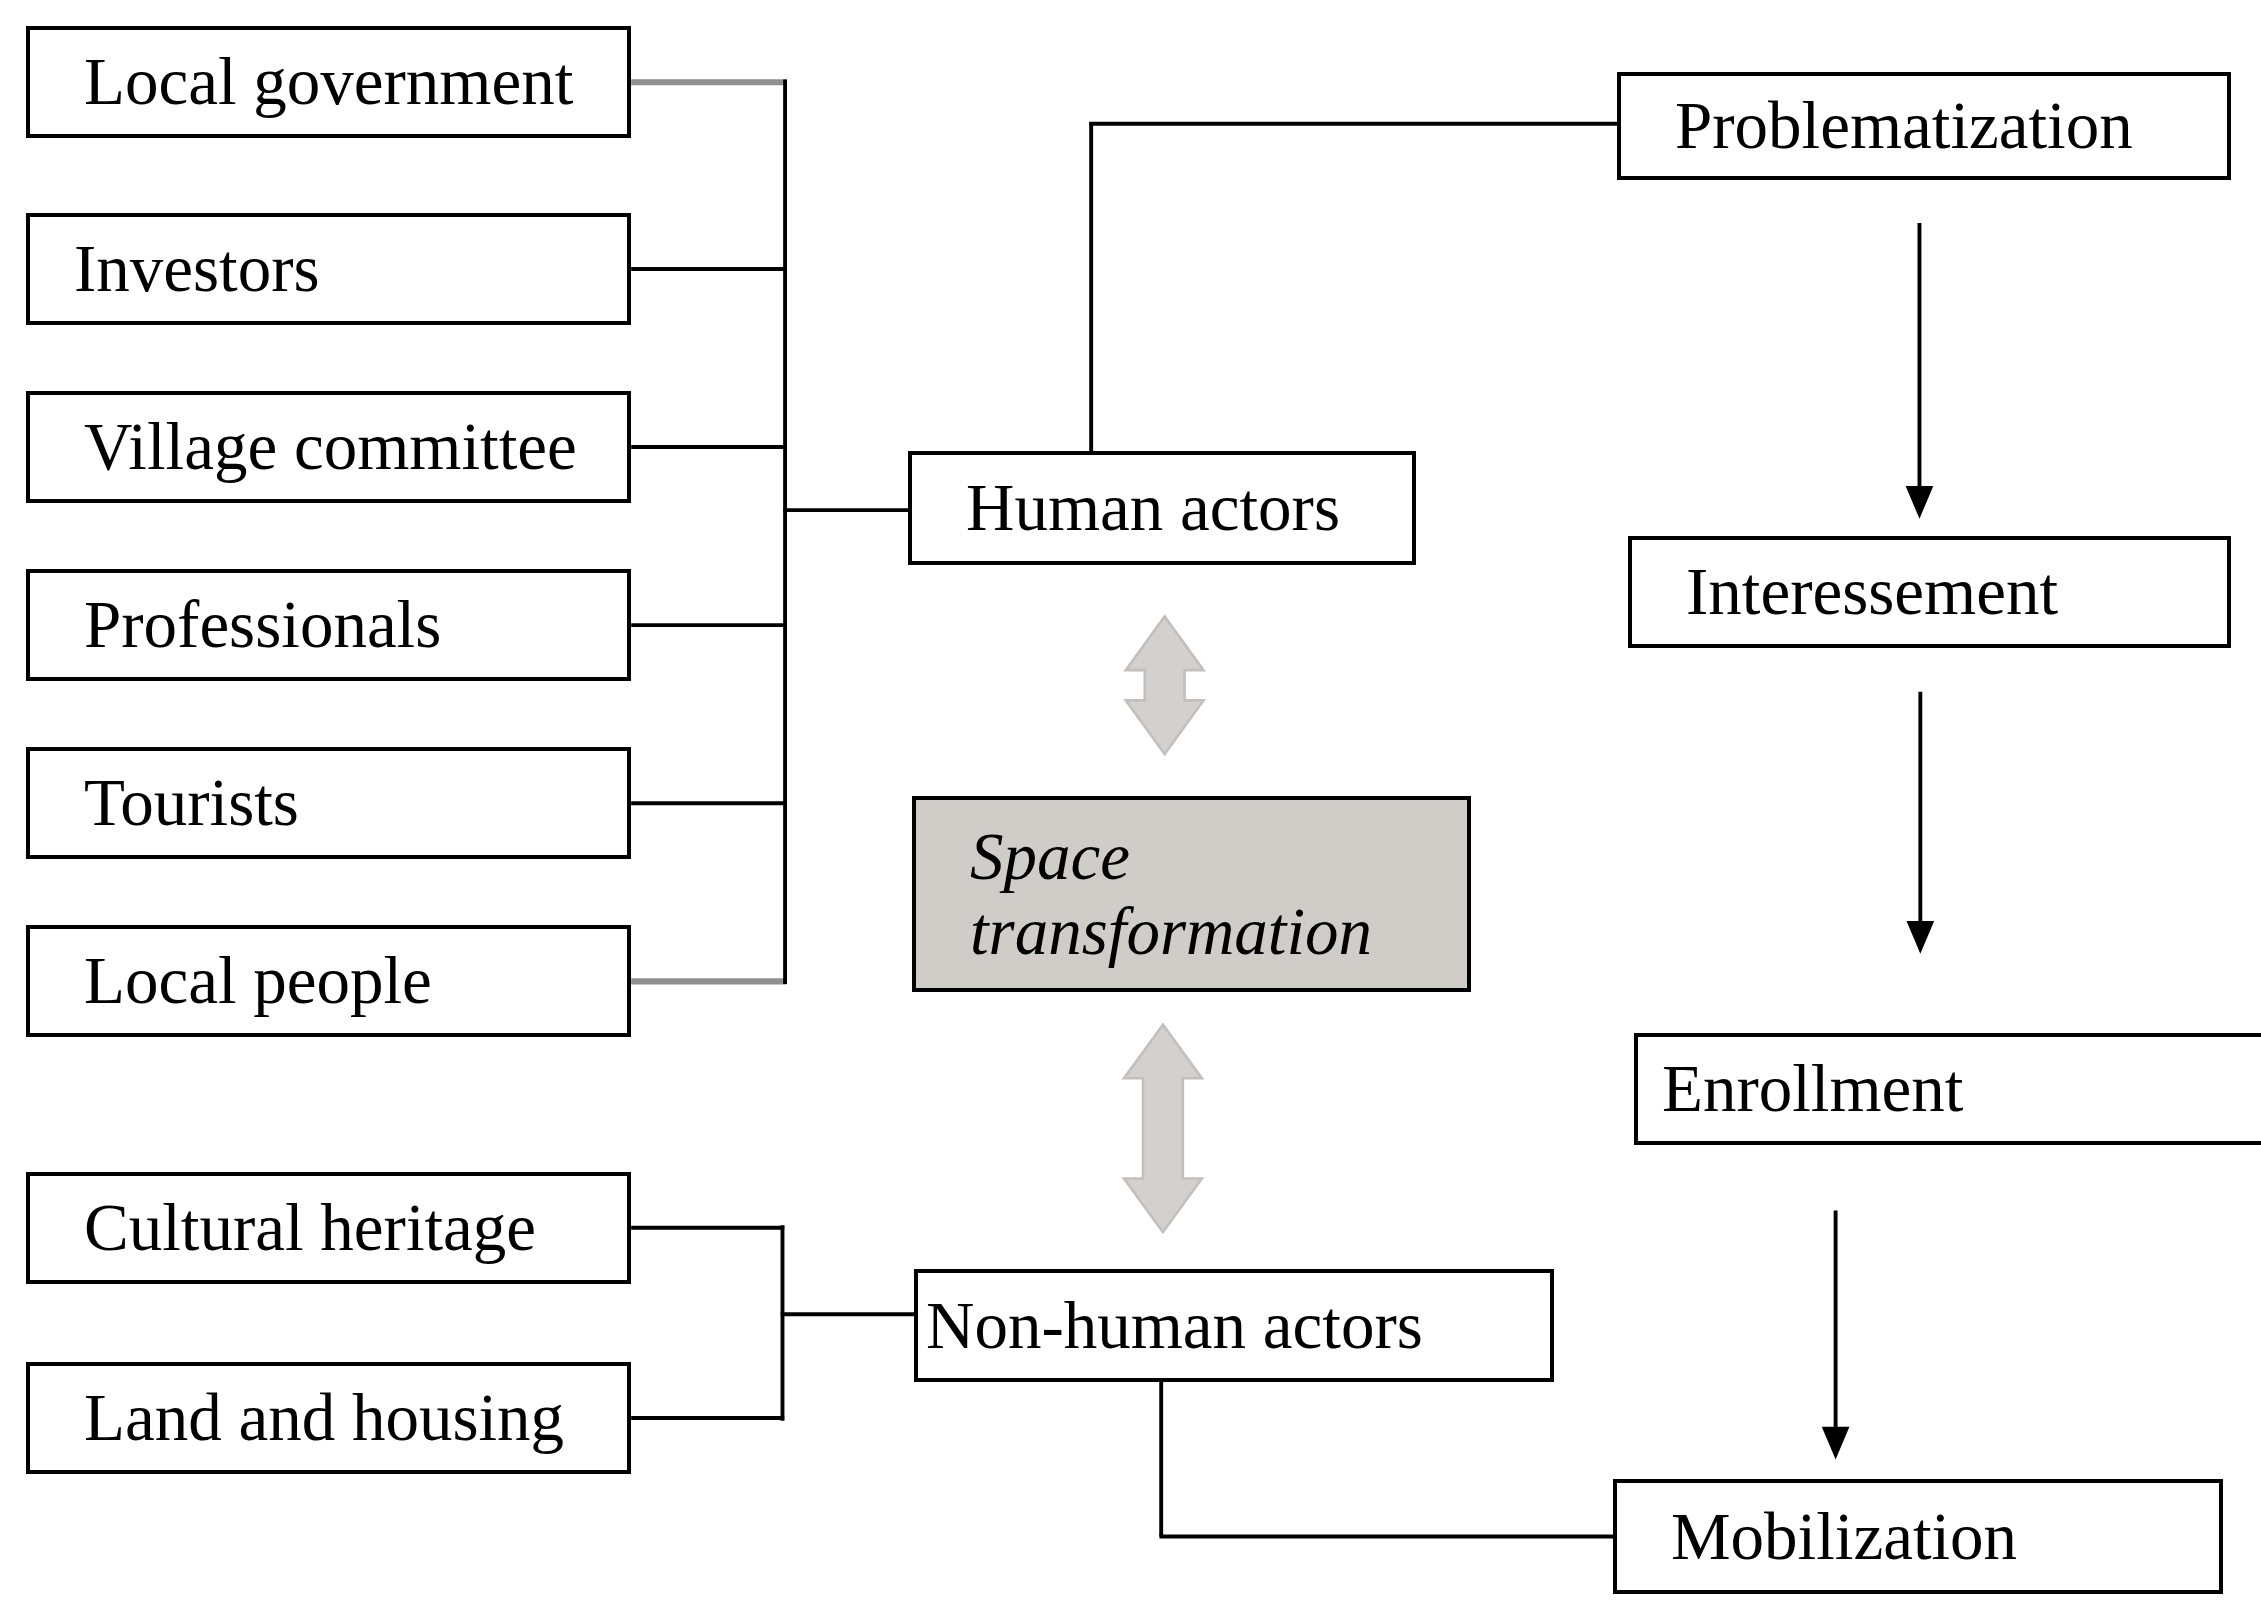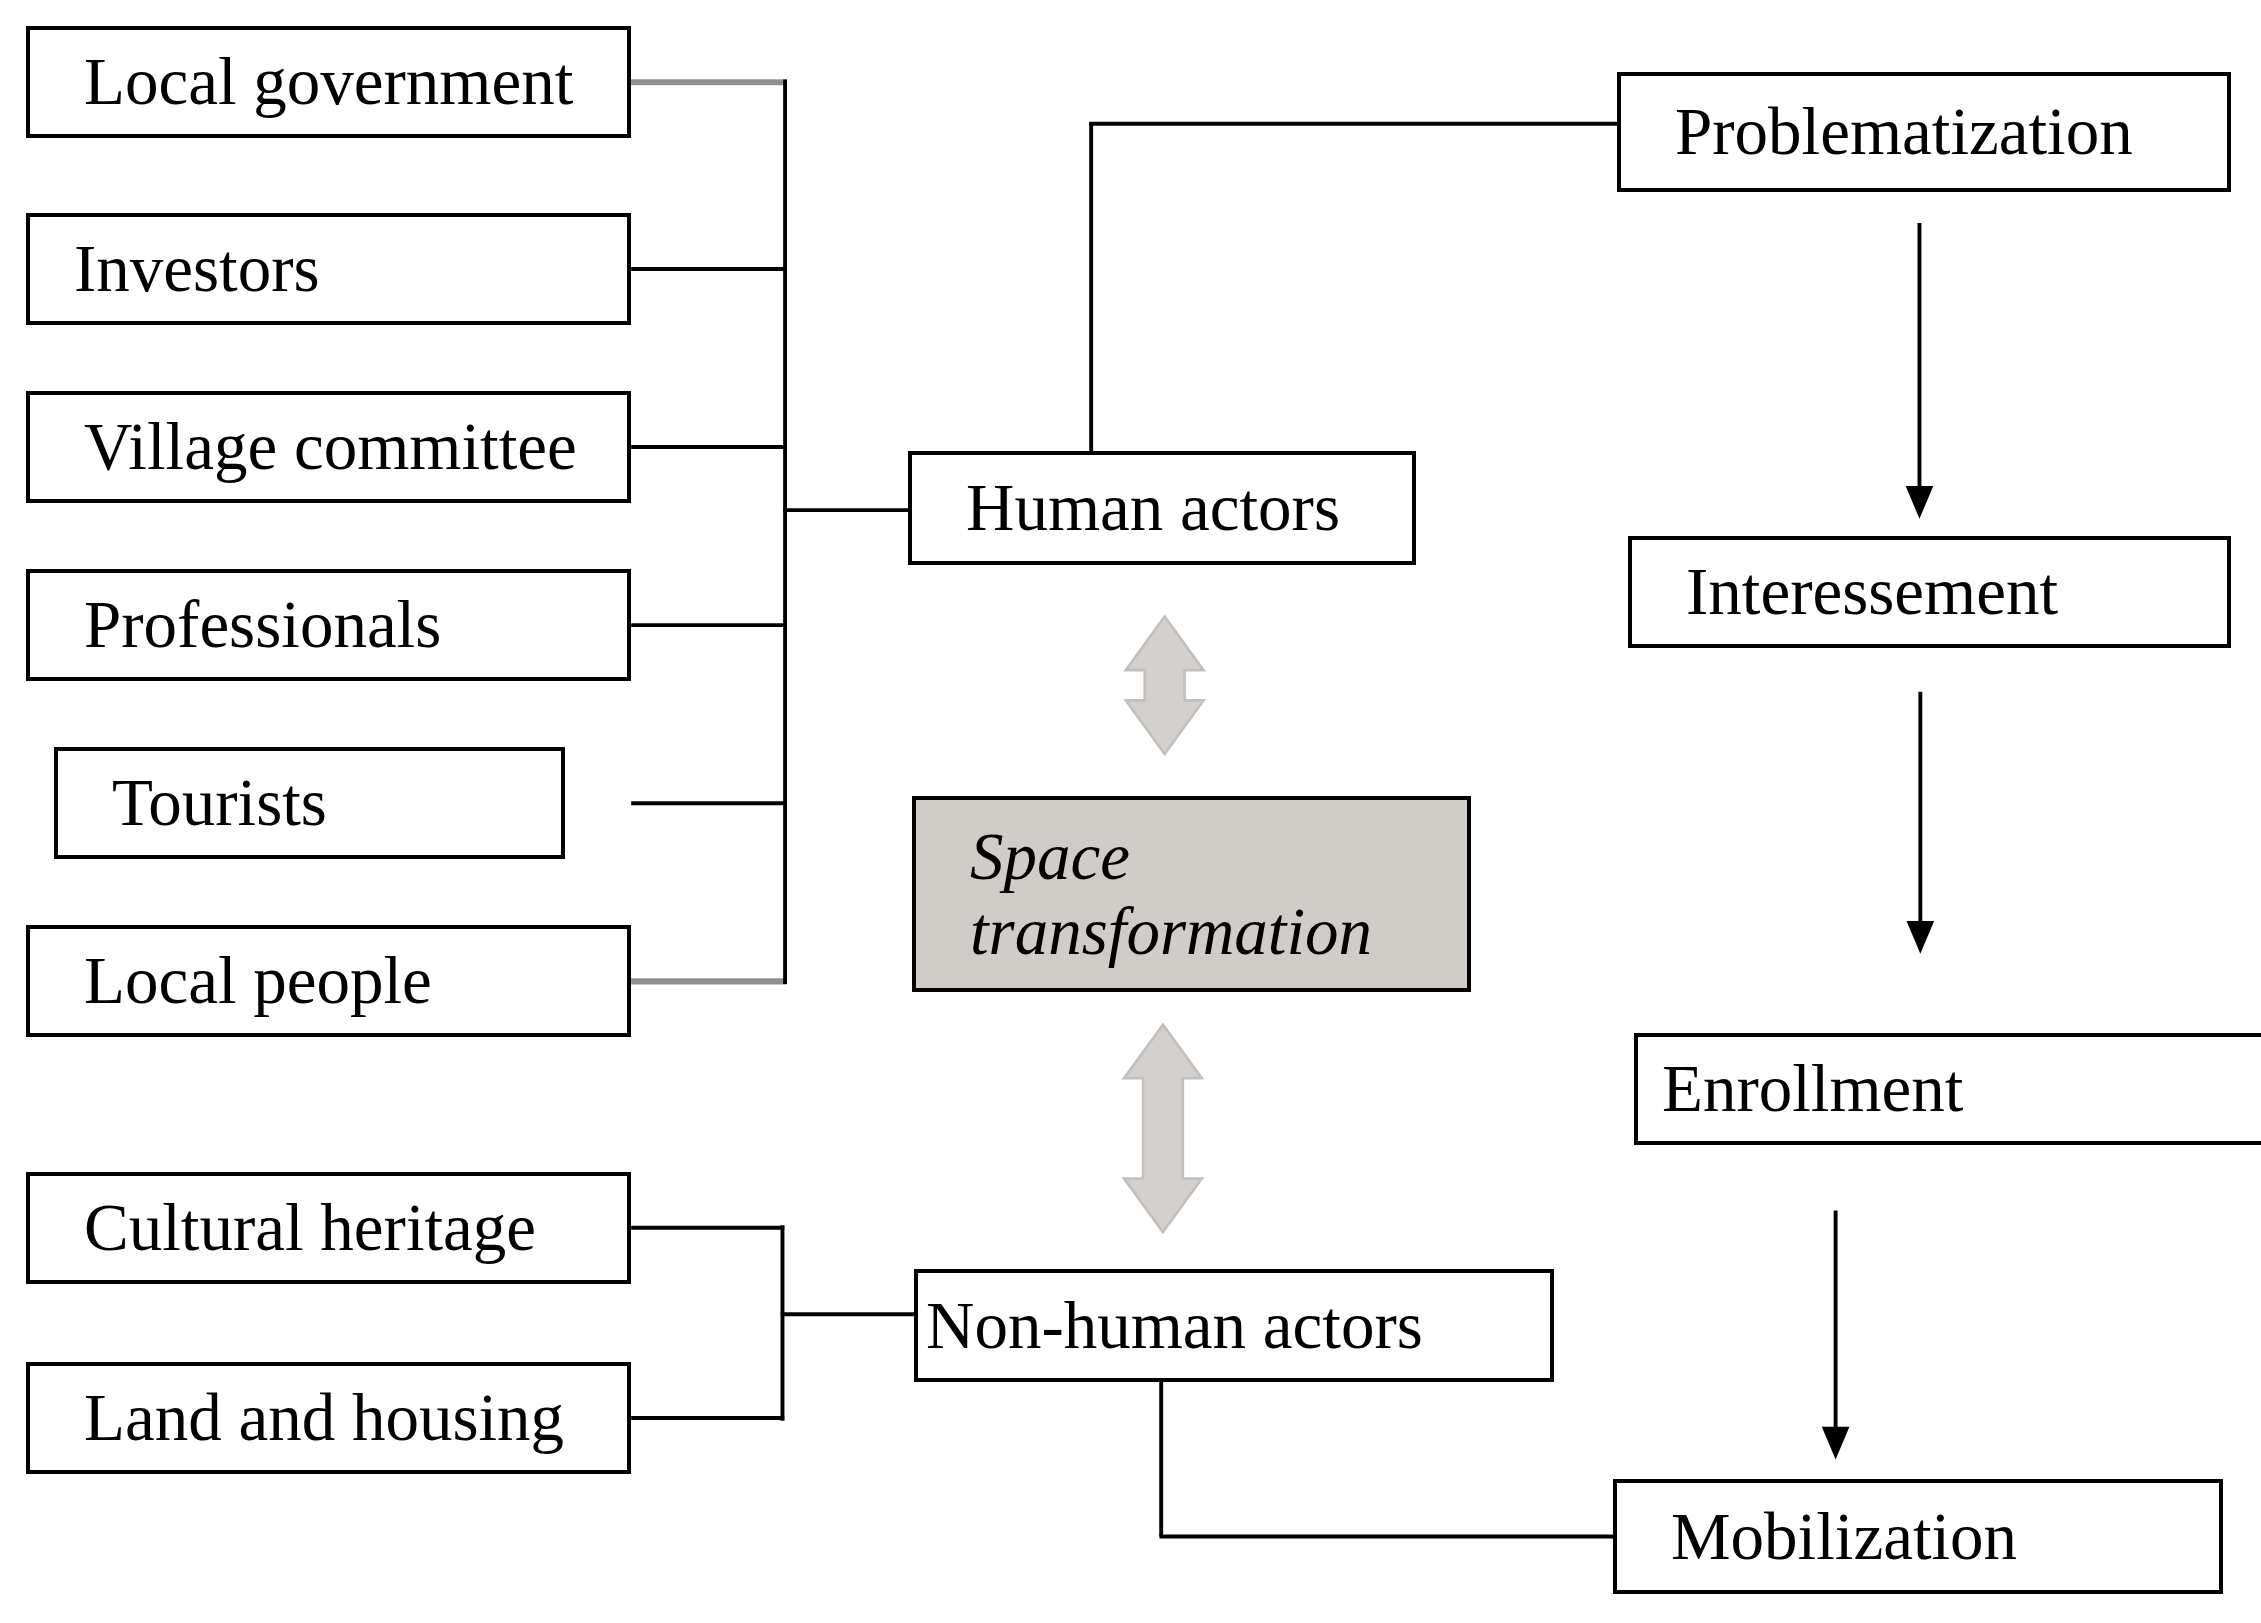--- a/index.html
+++ b/index.html
@@ -33,30 +33,30 @@
     color:var(--ink);
     white-space:nowrap;
   }
   .box.wrap{white-space:normal;font-style:italic;}
   .box.grayfill{background:var(--gray-fill);}
   
   .b-lgov{left:26px;top:26px;width:605px;height:112px;}
   .b-inv{left:26px;top:213px;width:605px;height:112px;padding-left:44px;}
   .b-vil{left:26px;top:391px;width:605px;height:112px;}
   .b-pro{left:26px;top:569px;width:605px;height:112px;}
-  .b-tou{left:26px;top:747px;width:511px;height:112px;margin-left:28px;}
+  .b-tou{left:26px;top:747px;width:605px;height:112px;}
   .b-lpe{left:26px;top:925px;width:605px;height:112px;}
   .b-cul{left:26px;top:1172px;width:605px;height:112px;}
   .b-lan{left:26px;top:1362px;width:605px;height:112px;}
   
   .b-hum{left:908px;top:451px;width:508px;height:114px;}
   .b-spa{left:912px;top:796px;width:559px;height:196px;}
   .b-non{left:914px;top:1269px;width:640px;height:113px;padding-left:8px;}
   
-  .b-prb{left:1617px;top:72px;width:614px;height:120px;}
+  .b-prb{left:1617px;top:72px;width:614px;height:108px;}
   .b-int{left:1628px;top:536px;width:603px;height:112px;}
   .b-enr{left:1634px;top:1033px;width:668px;height:112px;padding-left:24px;}
   .b-mob{left:1613px;top:1479px;width:610px;height:115px;text-align:right;}
 
   .k-line{stroke:var(--ink);stroke-width:4.5;fill:none;}
   .k-gray{stroke:var(--conn-gray);stroke-width:7;fill:none;}
   .k-head{fill:var(--ink);stroke:none;}
   .k-dbl{fill:var(--arrow-fill);stroke:var(--arrow-stroke);stroke-width:3;}
 </style>
 </head>

